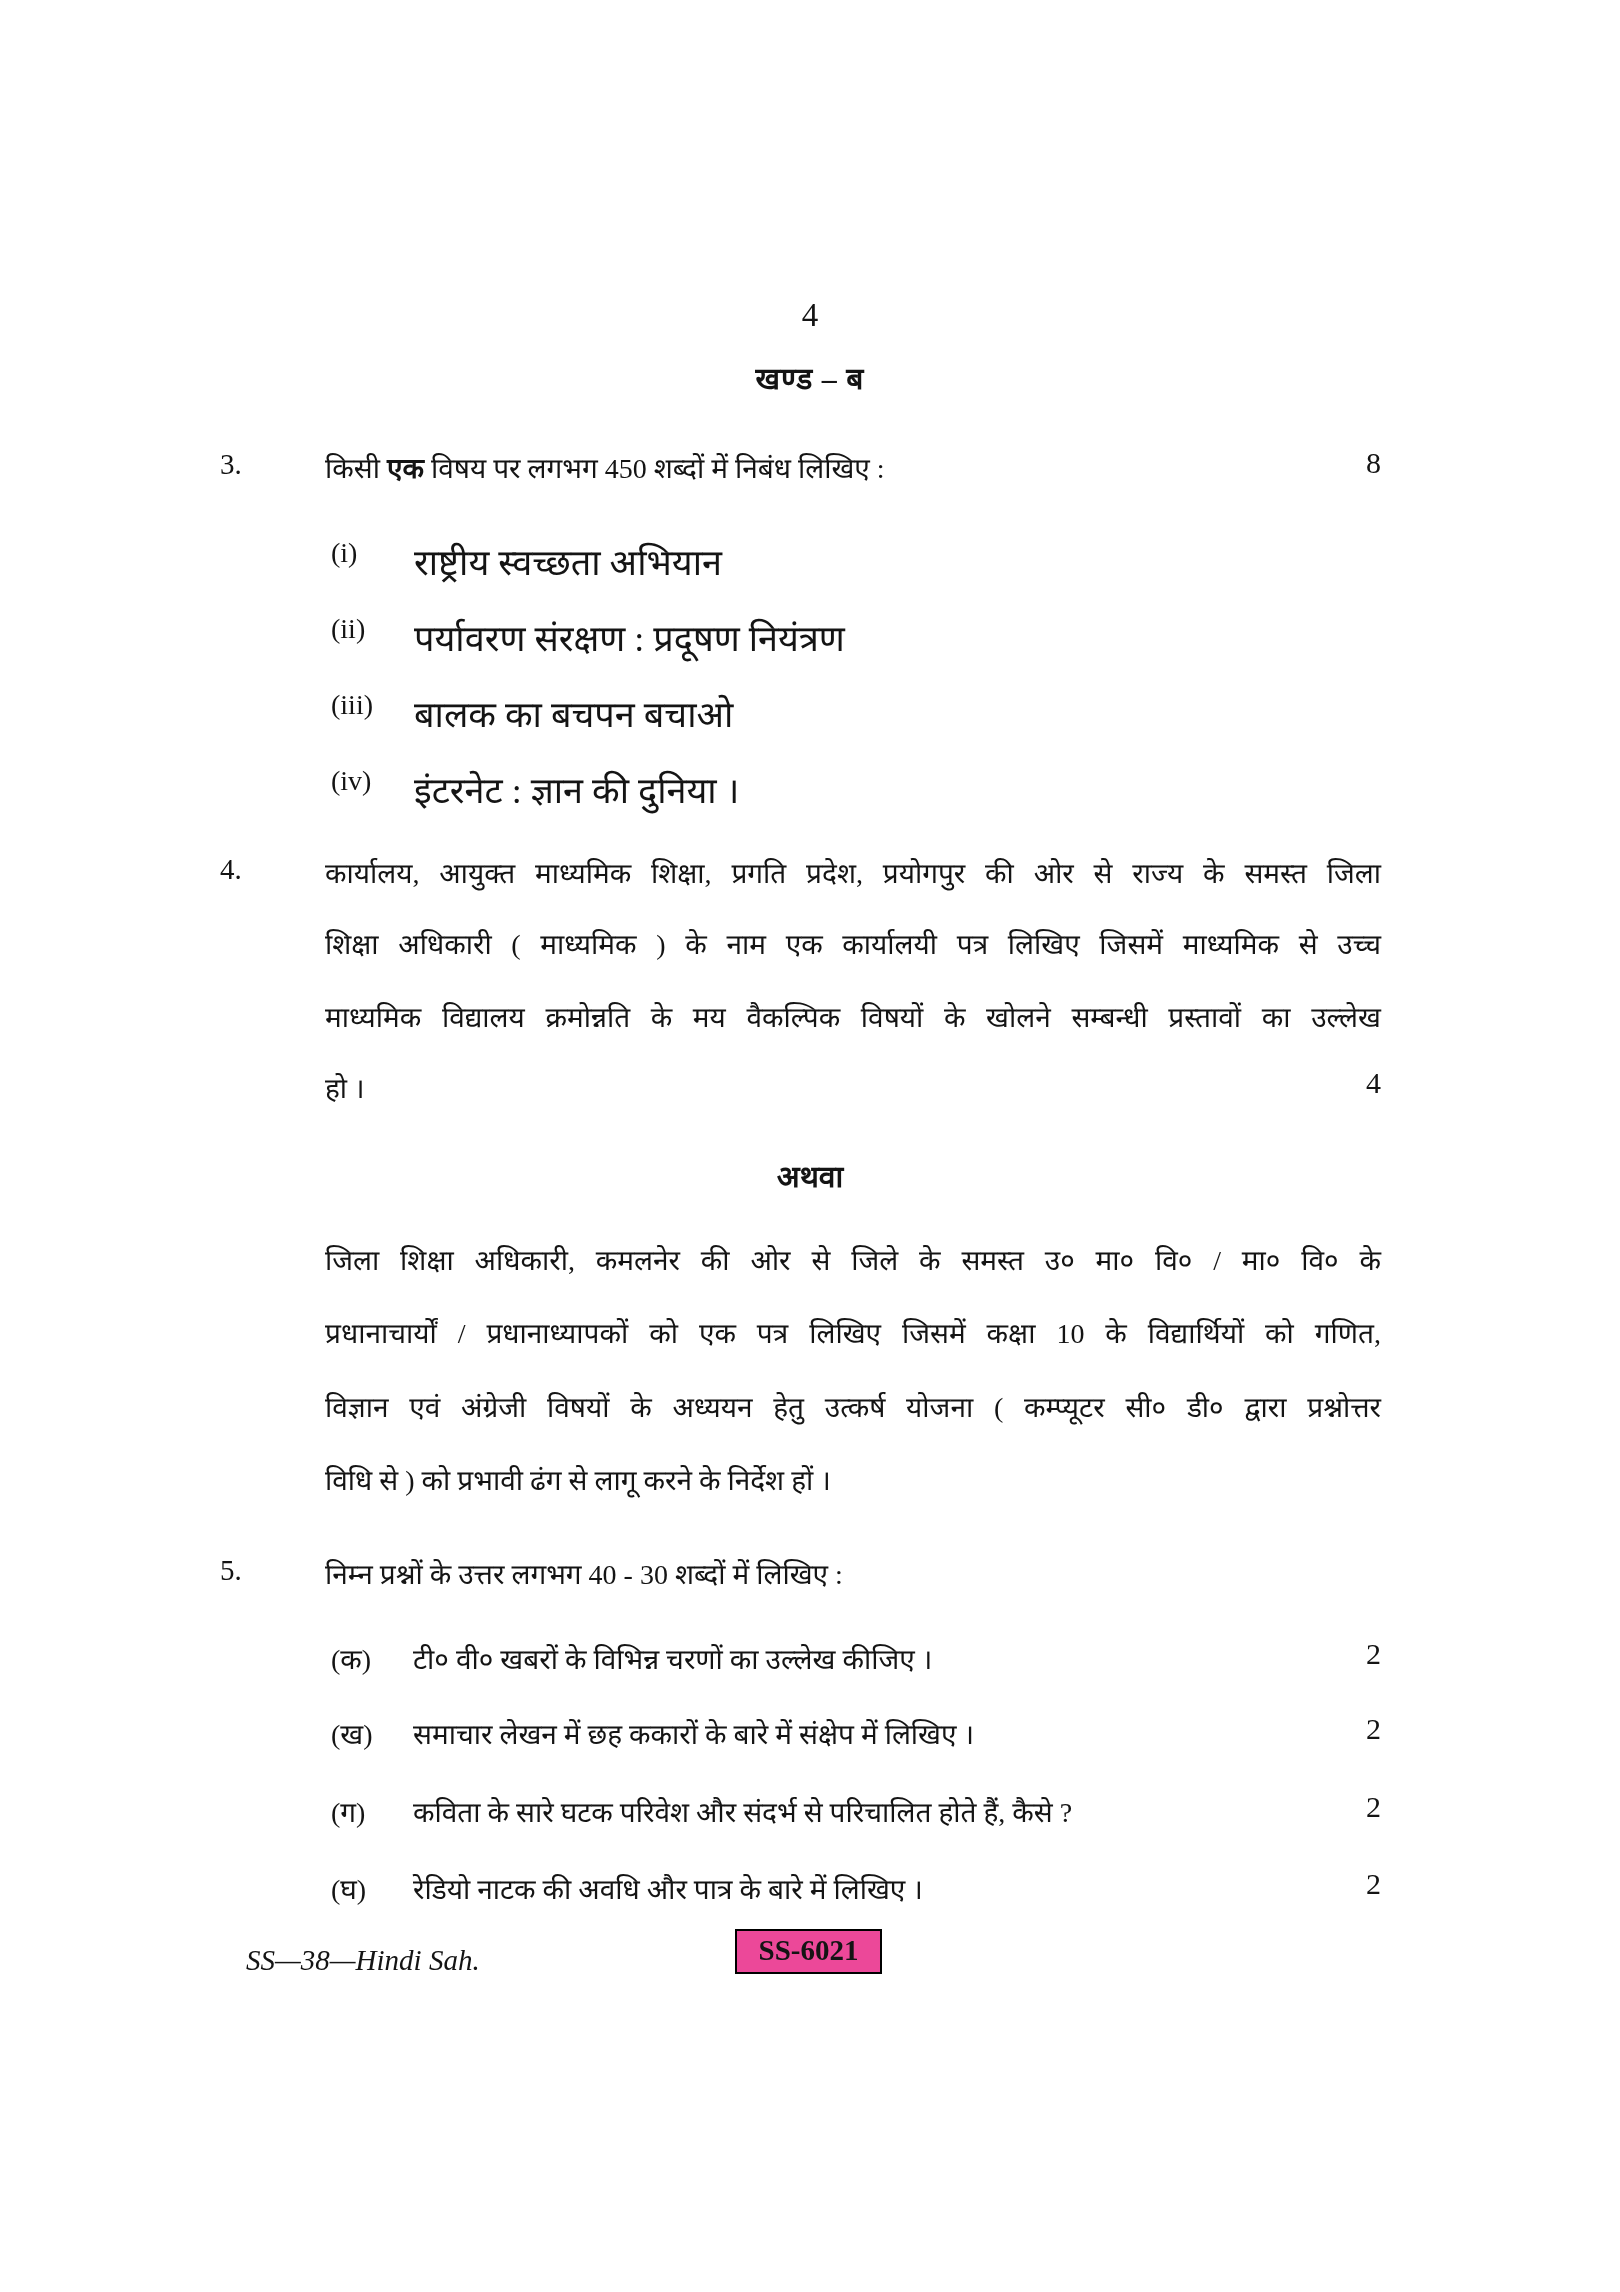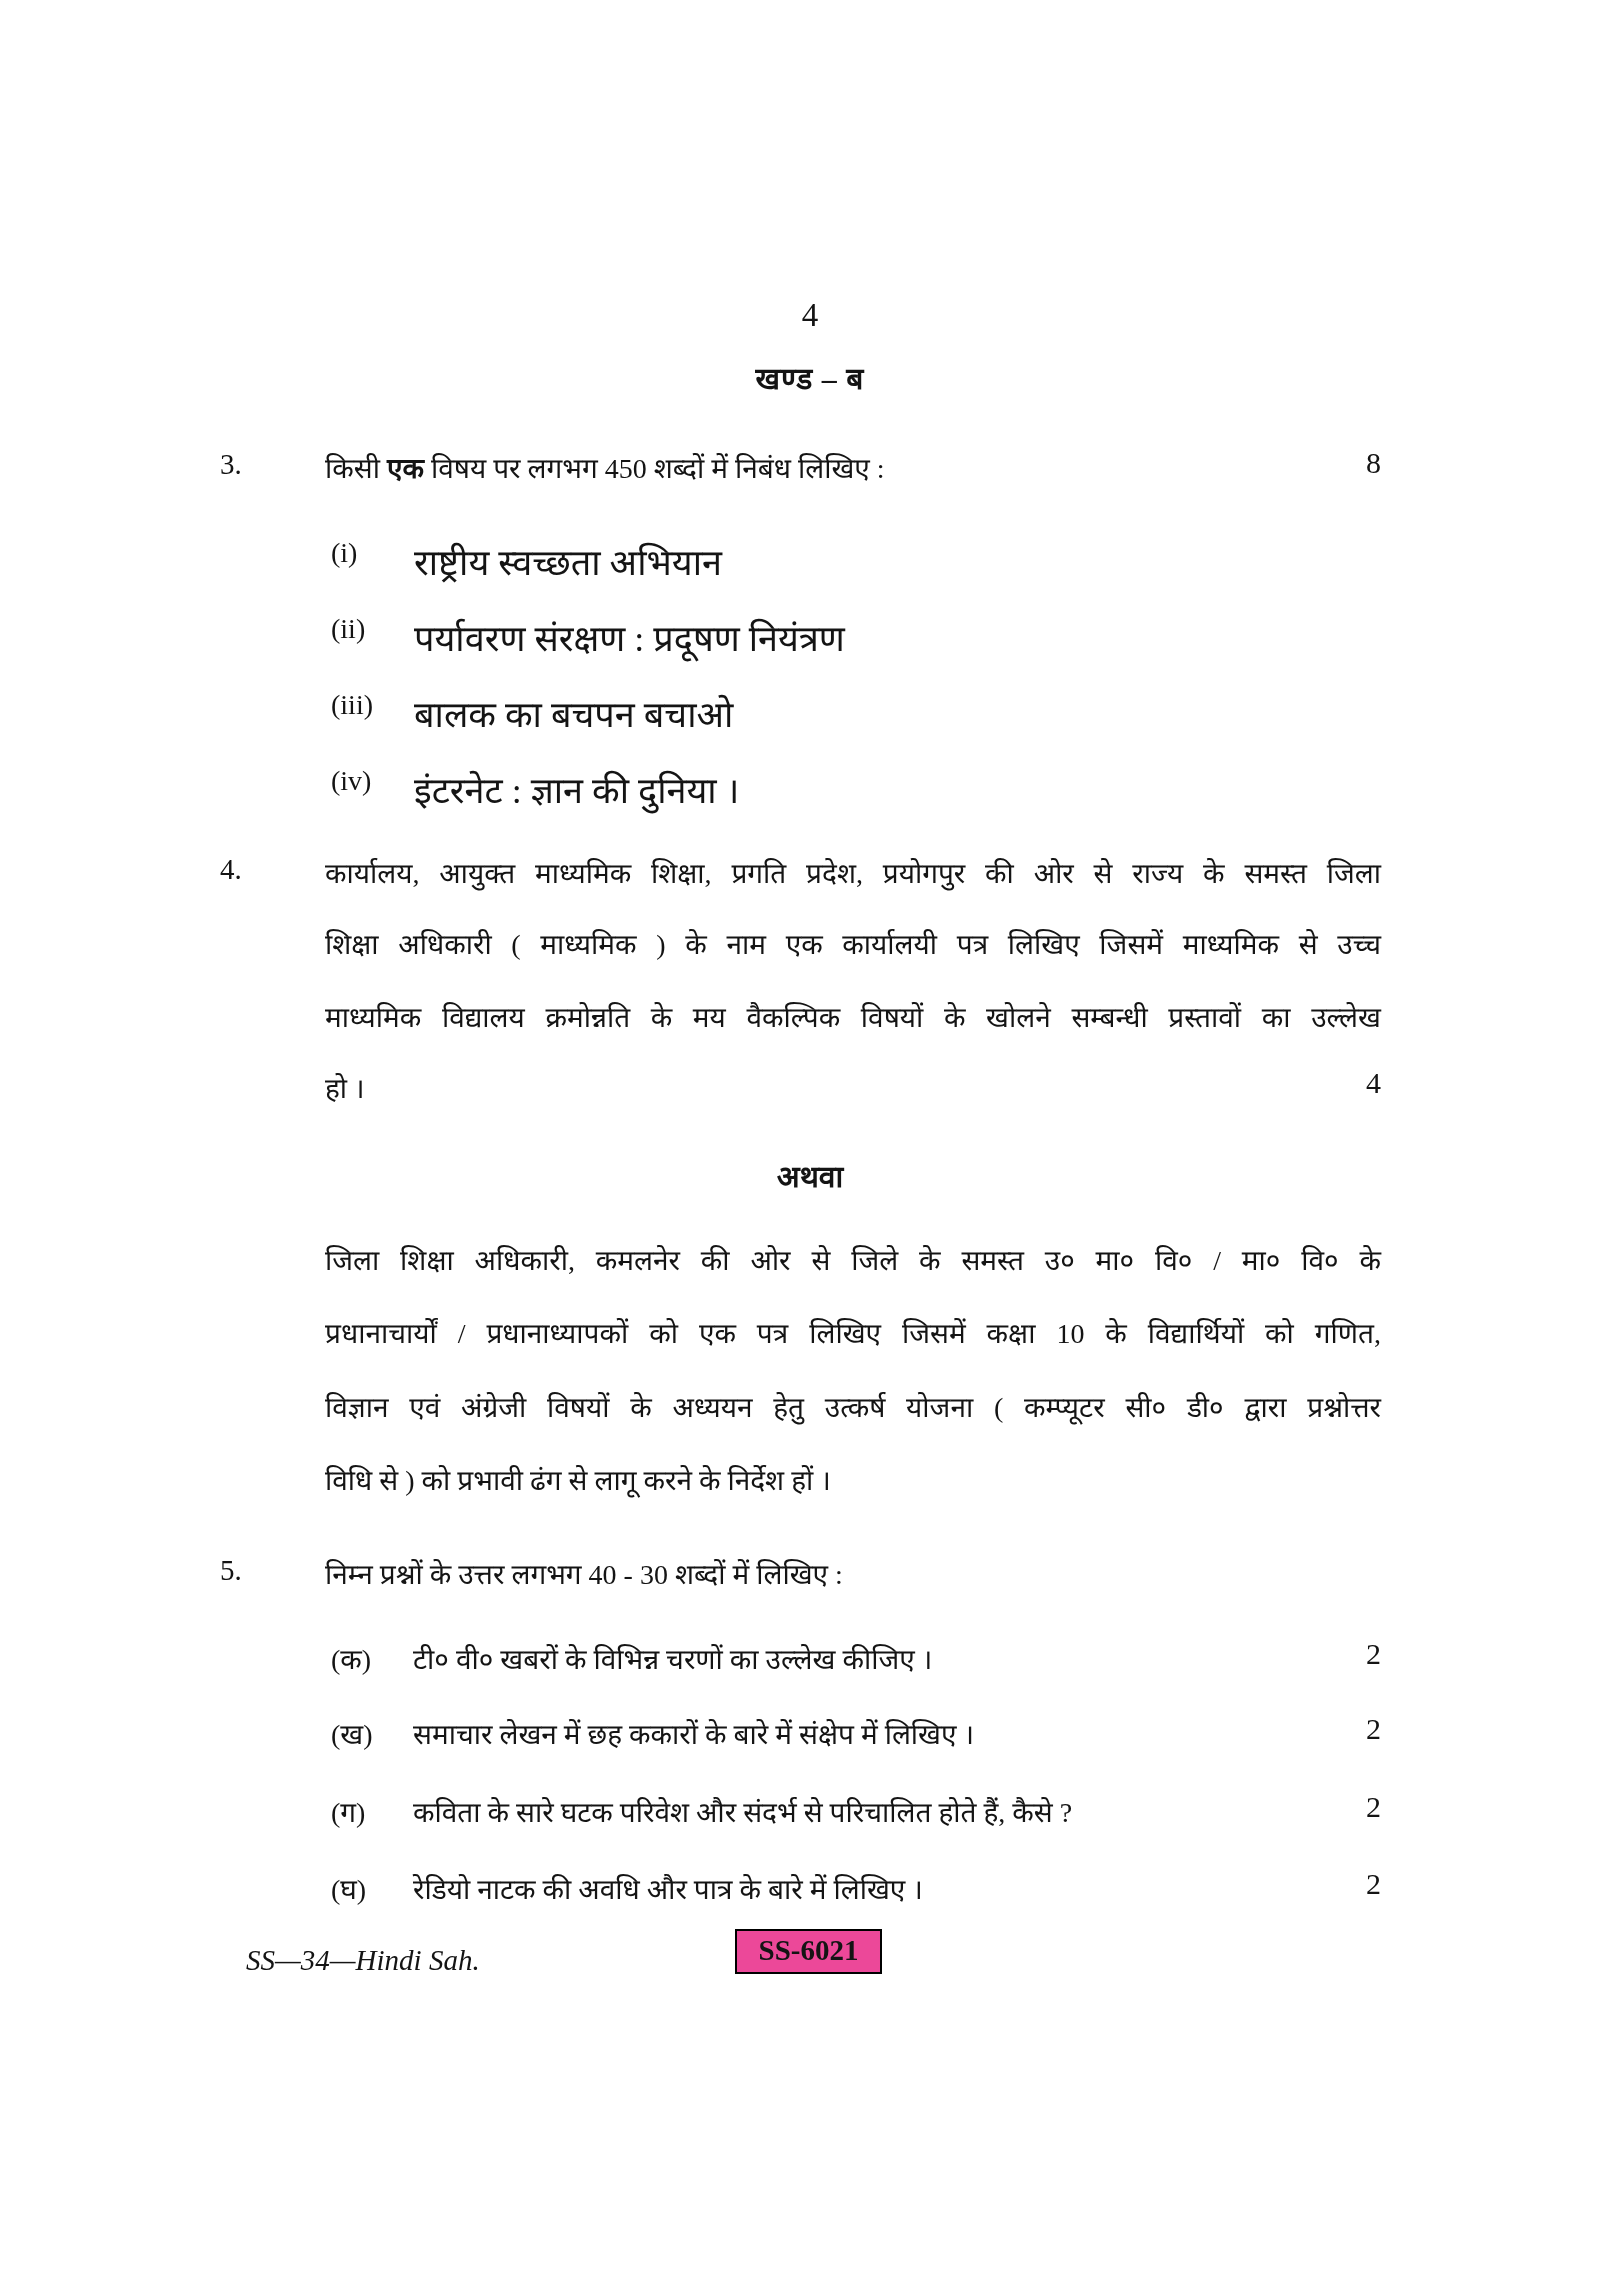--- a/index.html
+++ b/index.html
@@ -109,17 +109,17 @@
   <div class="marks" style="top:1712px">2</div>
 
   <div class="sub-label" style="top:1792px">(ग)</div>
   <div class="sub-text" style="top:1792px">कविता के सारे घटक परिवेश और संदर्भ से परिचालित होते हैं, कैसे ?</div>
   <div class="marks" style="top:1790px">2</div>
 
   <div class="sub-label" style="top:1869px">(घ)</div>
   <div class="sub-text" style="top:1869px">रेडियो नाटक की अवधि और पात्र के बारे में लिखिए ।</div>
   <div class="marks" style="top:1867px">2</div>
 
-  <div class="footer-code">SS—34—Hindi Sah.</div>
+  <div class="footer-code">SS—38—Hindi Sah.</div>
   <div class="footer-box"><span>SS-6021</span></div>
 
 </div>
 
 
 </body></html>

